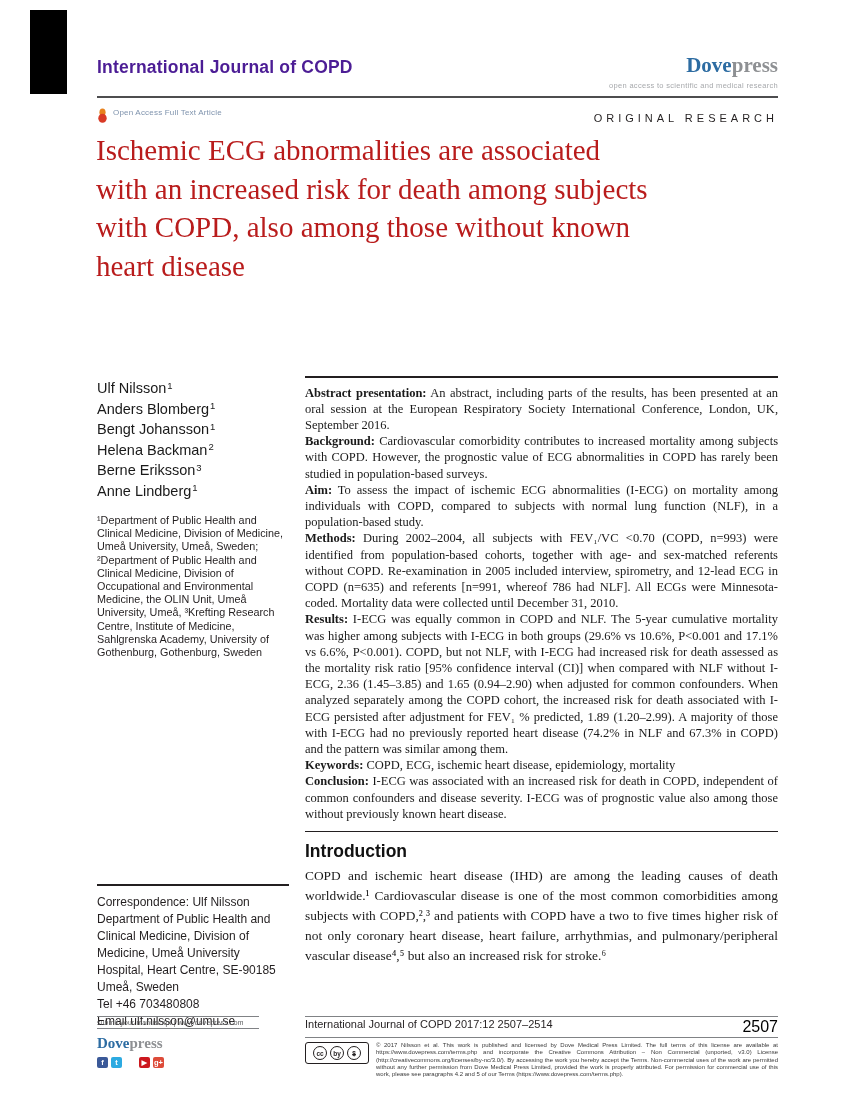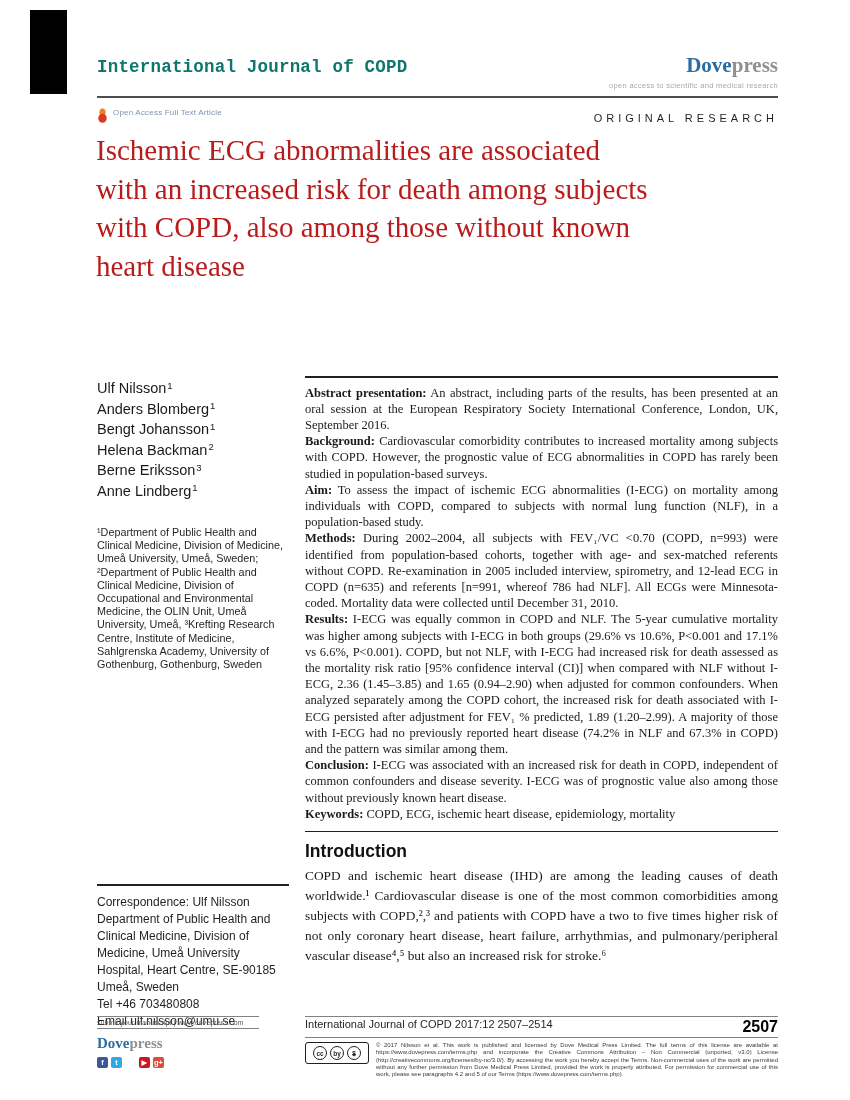--- a/index.html
+++ b/index.html
@@ -9,22 +9,22 @@
     background:#ffffff; overflow:hidden;
     font-family:"Liberation Sans","DejaVu Sans",sans-serif; color:#1a1a1a;
   }
 
   
   .black-tab { position:absolute; left:30px; top:10px; width:37px; height:84px; background:#000; }
 
   
   .journal-name {
     position:absolute; left:97px; top:57px;
-    font-family:Liberation Mono, monospace;
-    font-weight:bold; font-size:17.5px; color:#0f766e; letter-spacing:0.2px;
+    font-family:Liberation Sans, sans-serif;
+    font-weight:bold; font-size:17.5px; color:#4c1d95; letter-spacing:0.2px;
   }
   .dovepress-header {
     position:absolute; right:72px; top:53px; text-align:right;
     font-family:"Liberation Serif","DejaVu Serif",serif; font-weight:bold; font-size:21px;
   }
   .dove { color:#2D6CA2; }
   .press { color:#8E9093; }
   .tagline { position:absolute; right:72px; top:81px; font-size:7.5px; color:#A7A9AC; letter-spacing:0.3px; }
   .header-rule { position:absolute; left:97px; right:72px; top:96px; height:1.5px; background:#4D4D4F; }
 
@@ -37,21 +37,21 @@
     position:absolute; left:96px; top:131px; width:700px;
     font-family:"Liberation Serif","DejaVu Serif",serif; font-weight:500;
     font-size:29px; line-height:38.5px; color:#b91c1c; white-space:pre-line;
   }
 
   
   .left-col { position:absolute; left:97px; top:379px; width:192px; }
   .author { font-size:14.5px; line-height:19.5px; color:#1A1A1A; }
   .asup { font-size:9.5px; position:relative; top:-4.5px; margin-left:1px; }
   .affiliations {
-    margin-top:24px; font-size:10.8px; line-height:13.2px; color:#231F20;
+    margin-top:12px; font-size:10.8px; line-height:13.2px; color:#231F20;
   }
 
   
   .right-col { position:absolute; left:305px; top:376px; width:473px; }
   .rule-dark { height:1.5px; background:#231F20; }
   .abstract-rule { margin-bottom:7px; }
   .abs-section {
     font-family:"Liberation Serif","DejaVu Serif",serif;
     font-size:12.5px; line-height:16.2px; text-align:justify; color:#1A1A1A;
   }
@@ -79,21 +79,21 @@
     display:flex; align-items:center; justify-content:center; cursor:pointer;
   }
   .s-fb { background:#3B5998; } .s-tw { background:#2CAAE1; } .s-li { background:#8b5cf6;margin-top:44px; }
   .s-yt { background:#CC181E; } .s-gp { background:#DD4B39; }
   .doi { margin-top:9px; font-size:6.5px; color:#44546A; }
 
   
   .footer-right { position:absolute; left:305px; right:72px; top:1016px; }
   .cite-row { display:flex; justify-content:space-between; align-items:flex-start; padding:1px 0; }
   .citation { font-size:11px; color:#231F20; }
-  .page-num { font-size:16px; font-weight:bold; color:#000; }
+  .page-num { font-size:16px; font-weight:normal; color:#000; }
   .license-row { display:flex; gap:7px; margin-top:4px; }
   .cc-badge {
     flex:0 0 auto; width:64px; height:22px; border:1px solid #231F20; border-radius:3px;
     display:flex; align-items:center; justify-content:center; gap:3px; background:#fff;
   }
   .cc-circle {
     width:14px; height:14px; border:1.4px solid #231F20; border-radius:50%;
     display:flex; align-items:center; justify-content:center;
     font-size:6.5px; font-weight:bold; color:#231F20;
   }
@@ -145,22 +145,22 @@
   </div>
 
   <div class="right-col">
     <div class="rule-dark abstract-rule"></div>
 
     <p class="abs-section"><span class="abs-label">Abstract presentation:</span><span> An abstract, including parts of the results, has been presented at an oral session at the European Respiratory Society International Conference, London, UK, September 2016.</span></p>
     <p class="abs-section"><span class="abs-label">Background:</span><span> Cardiovascular comorbidity contributes to increased mortality among subjects with COPD. However, the prognostic value of ECG abnormalities in COPD has rarely been studied in population-based surveys.</span></p>
     <p class="abs-section"><span class="abs-label">Aim:</span><span> To assess the impact of ischemic ECG abnormalities (I-ECG) on mortality among individuals with COPD, compared to subjects with normal lung function (NLF), in a population-based study.</span></p>
     <p class="abs-section"><span class="abs-label">Methods:</span><span> During 2002–2004, all subjects with FEV₁/VC &lt;0.70 (COPD, n=993) were identified from population-based cohorts, together with age- and sex-matched referents without COPD. Re-examination in 2005 included interview, spirometry, and 12-lead ECG in COPD (n=635) and referents [n=991, whereof 786 had NLF]. All ECGs were Minnesota-coded. Mortality data were collected until December 31, 2010.</span></p>
     <p class="abs-section"><span class="abs-label">Results:</span><span> I-ECG was equally common in COPD and NLF. The 5-year cumulative mortality was higher among subjects with I-ECG in both groups (29.6% vs 10.6%, P&lt;0.001 and 17.1% vs 6.6%, P&lt;0.001). COPD, but not NLF, with I-ECG had increased risk for death assessed as the mortality risk ratio [95% confidence interval (CI)] when compared with NLF without I-ECG, 2.36 (1.45–3.85) and 1.65 (0.94–2.90) when adjusted for common confounders. When analyzed separately among the COPD cohort, the increased risk for death associated with I-ECG persisted after adjustment for FEV₁ % predicted, 1.89 (1.20–2.99). A majority of those with I-ECG had no previously reported heart disease (74.2% in NLF and 67.3% in COPD) and the pattern was similar among them.</span></p>
+    <p class="abs-section"><span class="abs-label">Keywords:</span><span> COPD, ECG, ischemic heart disease, epidemiology, mortality</span></p>
     <p class="abs-section"><span class="abs-label">Conclusion:</span><span> I-ECG was associated with an increased risk for death in COPD, independent of common confounders and disease severity. I-ECG was of prognostic value also among those without previously known heart disease.</span></p>
-    <p class="abs-section"><span class="abs-label">Keywords:</span><span> COPD, ECG, ischemic heart disease, epidemiology, mortality</span></p>
 
     <div class="rule-dark intro-rule"></div>
     <h2 class="intro-heading">Introduction</h2>
     <p class="intro-par">COPD and ischemic heart disease (IHD) are among the leading causes of death worldwide.¹ Cardiovascular disease is one of the most common comorbidities among subjects with COPD,²,³ and patients with COPD have a two to five times higher risk of not only coronary heart disease, heart failure, arrhythmias, and pulmonary/peripheral vascular disease⁴,⁵ but also an increased risk for stroke.⁶</p>
   </div>
 
   <div class="corr">
     <div class="corr-rule"></div>
     <div class="corr-text">Correspondence: Ulf Nilsson
 Department of Public Health and Clinical Medicine, Division of Medicine, Umeå University Hospital, Heart Centre, SE-90185 Umeå, Sweden

